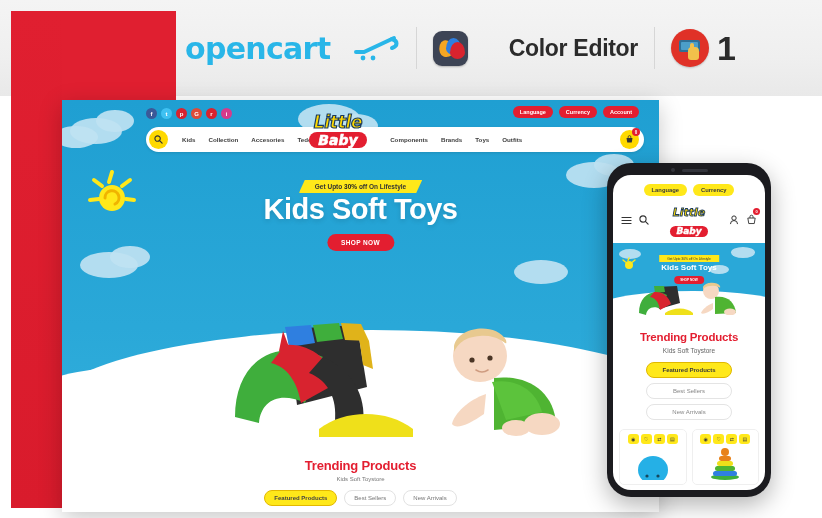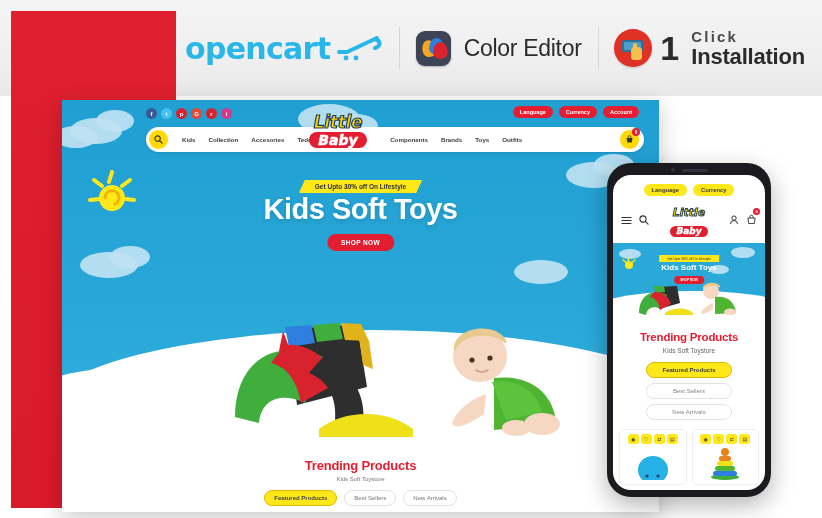--- a/index.html
+++ b/index.html
@@ -38,21 +38,21 @@
   .ce-wrap { display:flex; align-items:center; gap:9px; width:205px; }
   .ce-icon {
     width: 35px; height: 35px; border-radius: 9px;
     background: #3d4455; position: relative; overflow: hidden;
     box-shadow: 0 1px 2px rgba(0,0,0,.25);
   }
   .drop { position:absolute; width:15px; height:17px; border-radius: 50% 50% 50% 50% / 62% 62% 38% 38%; }
   .drop.y { background:#f5a623; left:6px; top:9px; transform: rotate(-18deg); }
   .drop.b { background:#2f7fe0; left:13px; top:7px; }
   .drop.r { background:#d9232e; left:17px; top:11px; }
-  .ce-text { font-size: 23px; font-weight: 400; color: #2b2b2b; letter-spacing:-0.3px; }
+  .ce-text { font-size: 23px; font-weight: 700; color: #2b2b2b; letter-spacing:-0.3px; }
 
   
   .oci-wrap { display:flex; align-items:center; gap:8px; }
   .oci-icon {
     width: 38px; height: 38px; border-radius: 50%;
     background: #e03127; position: relative; overflow: hidden;
     box-shadow: 0 1px 2px rgba(0,0,0,.2);
   }
   .oci-icon .screen {
     position:absolute; left:8px; top:11px; width:21px; height:12px;
@@ -284,24 +284,20 @@
     </div>
 
     <div class="hdr-div"></div>
 
     <div class="brand-block oci-wrap">
       <span class="oci-icon">
         <i class="screen"></i>
           <i class="hand"></i>
       </span>
       <span class="oci-one">1</span>
-      <span class="oci-lines">
-        <span class="oci-click">Click</span>
-        <span class="oci-install">Installation</span>
-      </span>
     </div>
   </div>
 
   <div class="red-panel-top"></div>
   <div class="red-panel"></div>
 
   <div class="desktop">
     <div class="sky"></div>
 
     <div class="cloud" style="left:8px;  top:18px; width:52px; height:26px;"></div>

